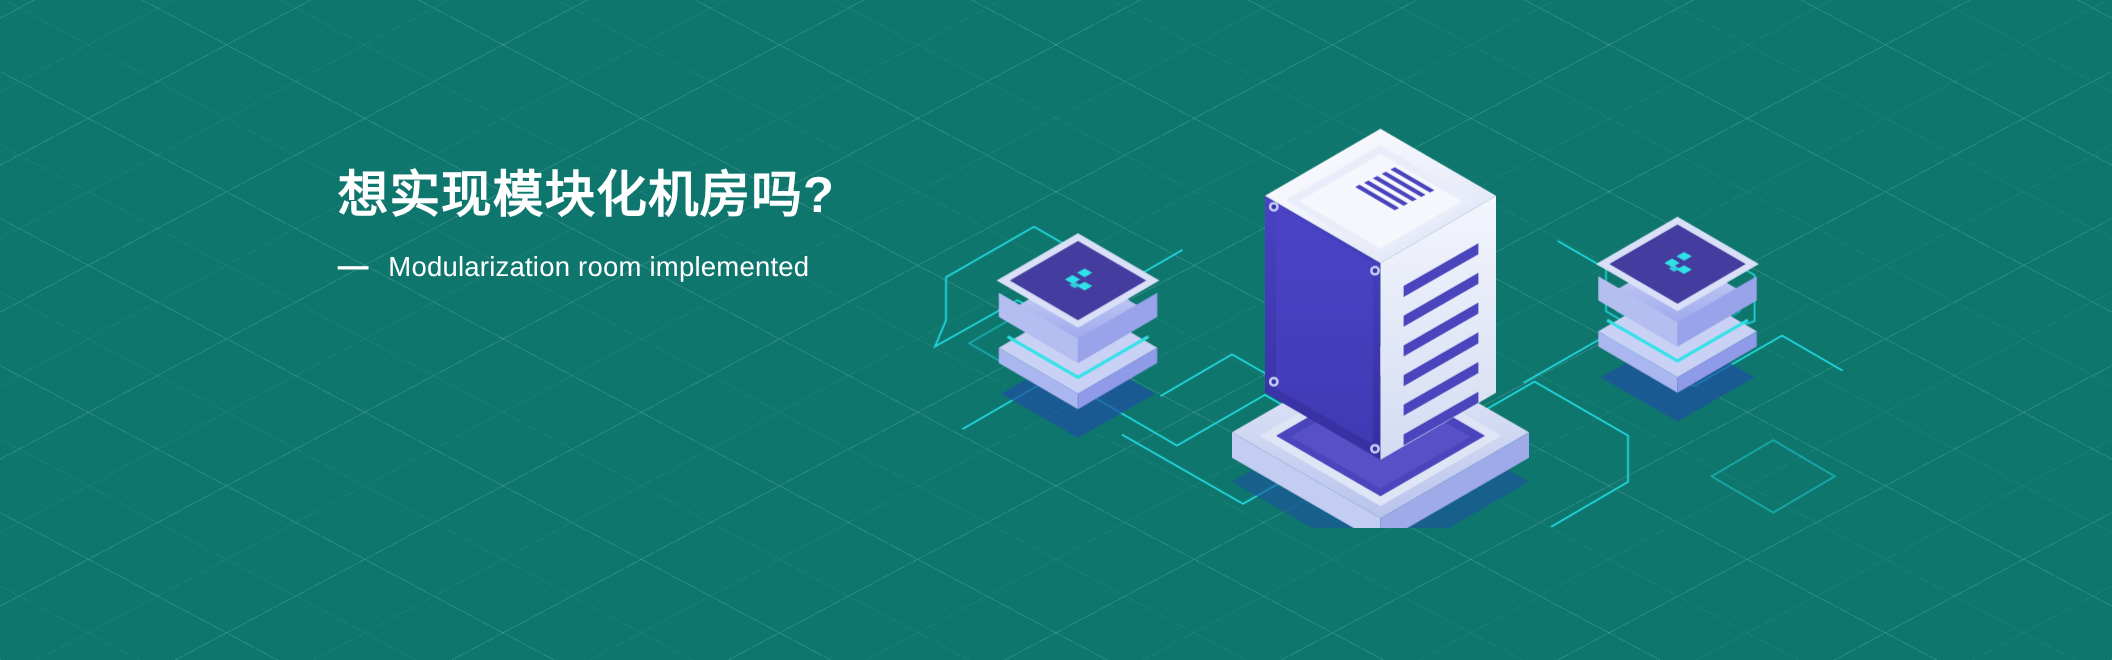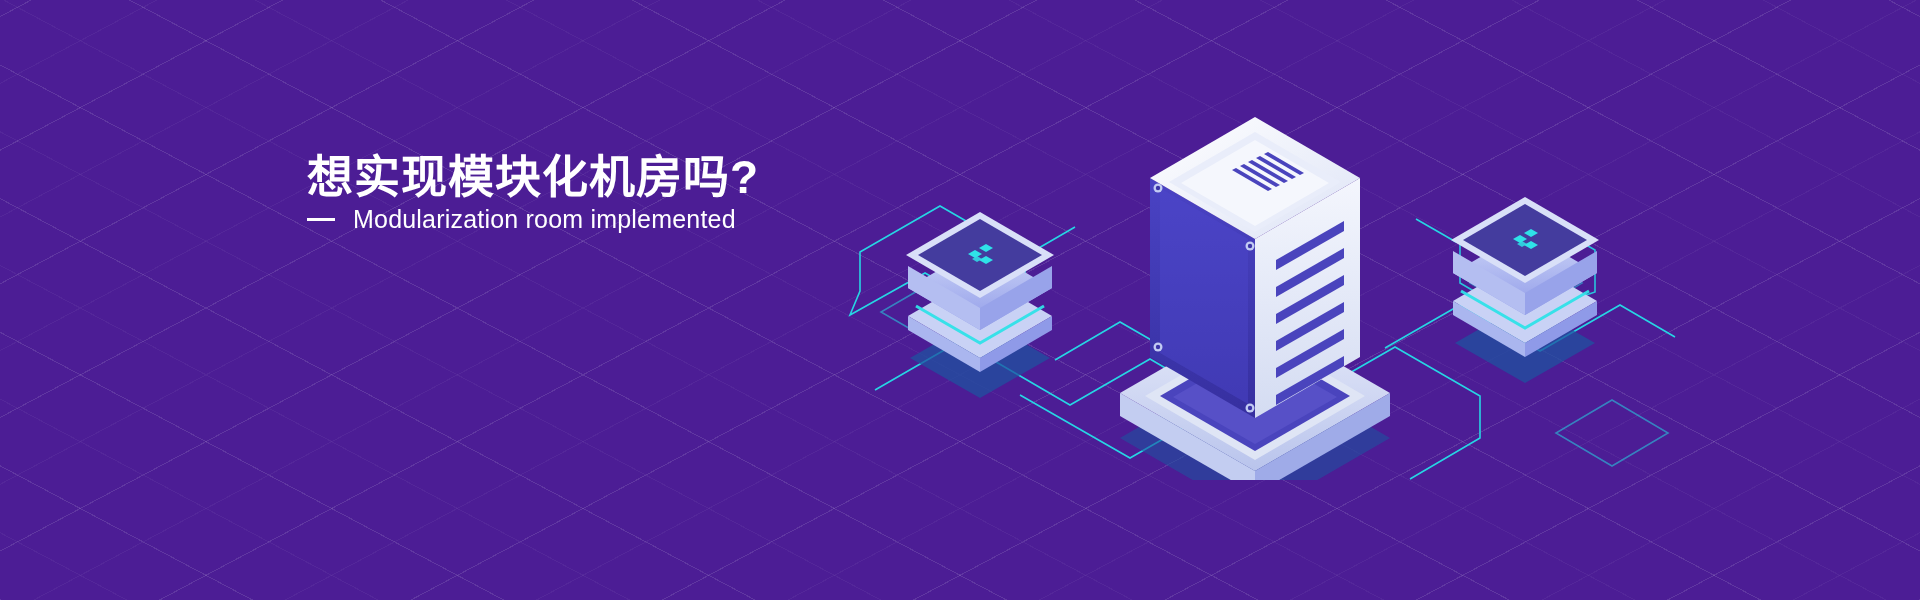--- a/index.html
+++ b/index.html
@@ -10,21 +10,21 @@
   }
   body {
     font-family: "Liberation Sans", "DejaVu Sans", sans-serif;
   }
 
   .banner {
     position: relative;
     width: 1920px;
     height: 600px;
     overflow: hidden;
-    background: #4c1d95;
+    background: #0f766e;
   }
 
   
   .bg-grid {
     position: absolute;
     inset: 0;
     background-image:
       repeating-linear-gradient(28deg,
         rgba(255,255,255,0.075) 0px,
         rgba(255,255,255,0.075) 1px,
@@ -66,20 +66,21 @@
     font-size: 46px;
     line-height: 54px;
     font-weight: 700;
     color: #ffffff;
     letter-spacing: 1px;
     white-space: nowrap;
   }
   .subline {
     display: flex;
     align-items: center;
+    margin-top: 24px;
     text-align: center;
   }
   .sub-dash {
     display: inline-block;
     width: 28px;
     height: 3px;
     background: #ffffff;
     margin-right: 18px;
     flex: 0 0 auto;
   }

